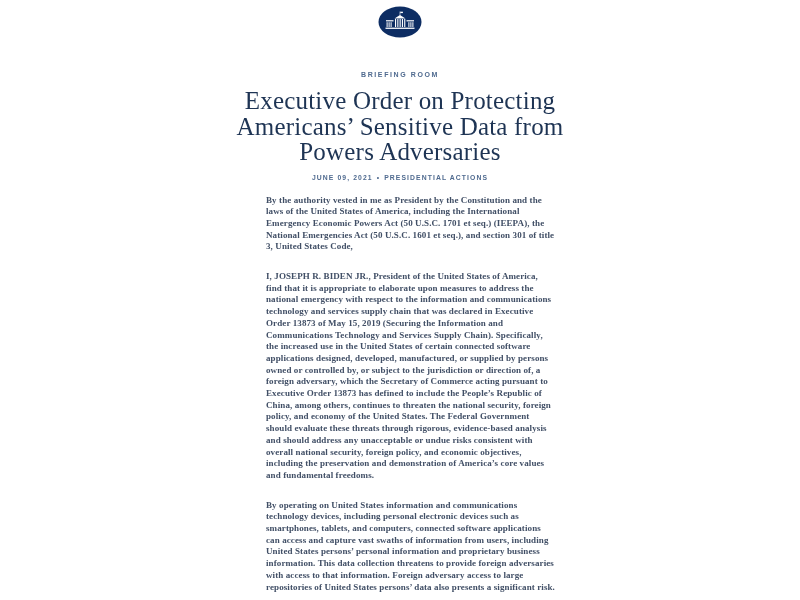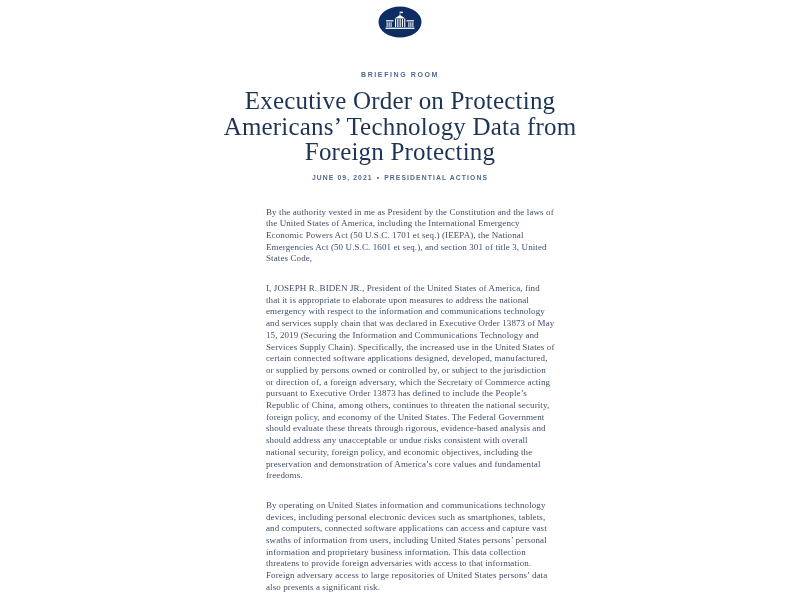--- a/index.html
+++ b/index.html
@@ -50,21 +50,22 @@
     font-weight: bold;
     letter-spacing: 1.1px;
     color: #4f6a8f;
   }
   .meta .sep { margin: 0 4px; color: #4f6a8f; }
   .meta a { color: #4f6a8f; text-decoration: none; cursor: pointer; }
 
   .article-body {
     width: 289px;
     margin-left: 266px;
-    margin-top: 26px;
+    margin-top: 14px;
+    font-weight: bold;
   }
   .article-body p {
     font-family: "Liberation Serif", serif;
     font-size: 9px;
     line-height: 11.7px;
     color: #414f66;
     letter-spacing: 0.1px;
     margin: 0 0 18px 0;
     text-align: left;
   }
@@ -104,22 +105,22 @@
           <rect x="7.5" y="21.6" width="29" height="1.3"></rect>
         </g>
       </svg>
     </a>
   </div>
 
   <a class="eyebrow">BRIEFING ROOM</a>
 
   <h1 class="page-title">
     <span>Executive Order on Protecting</span>
-    <span>Americans’ Technology Data from</span>
-    <span>Foreign Protecting</span>
+    <span>Americans’ Sensitive Data from</span>
+    <span>Powers Adversaries</span>
   </h1>
 
   <div class="meta">
     <span>JUNE 09, 2021</span><span class="sep">•</span><a>PRESIDENTIAL ACTIONS</a>
   </div>
 
   <div class="article-body">
     <p>By the authority vested in me as President by the Constitution and the laws of the United States of America, including the International Emergency Economic Powers Act (50 U.S.C. 1701 et seq.) (IEEPA), the National Emergencies Act (50 U.S.C. 1601 et seq.), and section 301 of title 3, United States Code,</p>
     <p>I, JOSEPH R. BIDEN JR., President of the United States of America, find that it is appropriate to elaborate upon measures to address the national emergency with respect to the information and communications technology and services supply chain that was declared in Executive Order 13873 of May 15, 2019 (Securing the Information and Communications Technology and Services Supply Chain).  Specifically, the increased use in the United States of certain connected software applications designed, developed, manufactured, or supplied by persons owned or controlled by, or subject to the jurisdiction or direction of, a foreign adversary, which the Secretary of Commerce acting pursuant to Executive Order 13873 has defined to include the People’s Republic of China, among others, continues to threaten the national security, foreign policy, and economy of the United States.  The Federal Government should evaluate these threats through rigorous, evidence-based analysis and should address any unacceptable or undue risks consistent with overall national security, foreign policy, and economic objectives, including the preservation and demonstration of America’s core values and fundamental freedoms.</p>
     <p>By operating on United States information and communications technology devices, including personal electronic devices such as smartphones, tablets, and computers, connected software applications can access and capture vast swaths of information from users, including United States persons’ personal information and proprietary business information.  This data collection threatens to provide foreign adversaries with access to that information.  Foreign adversary access to large repositories of United States persons’ data also presents a significant risk.</p>

